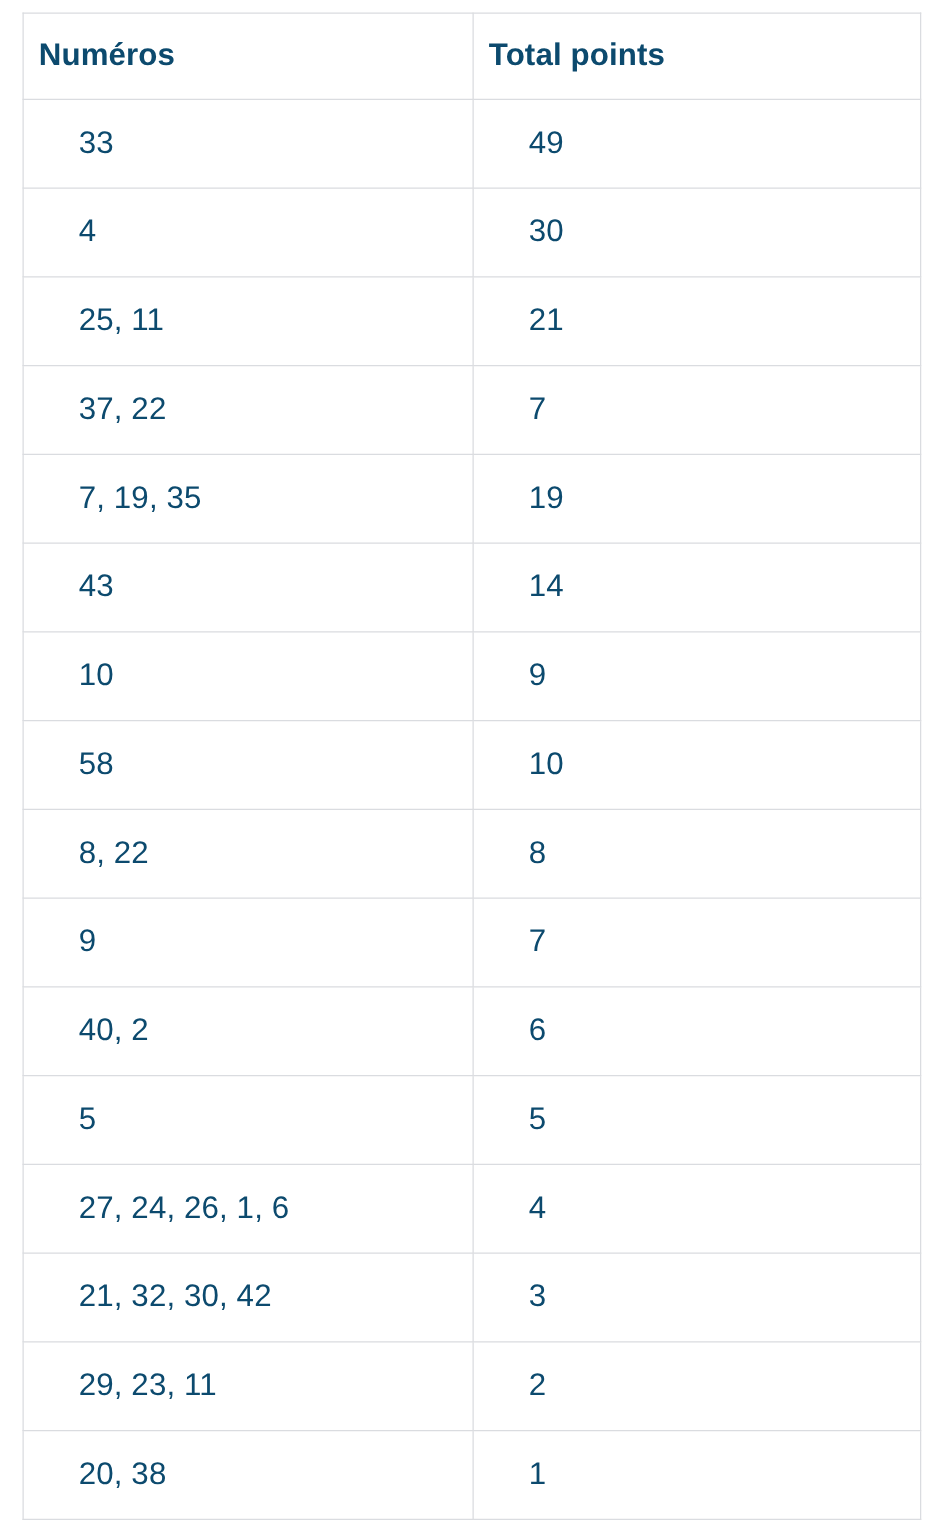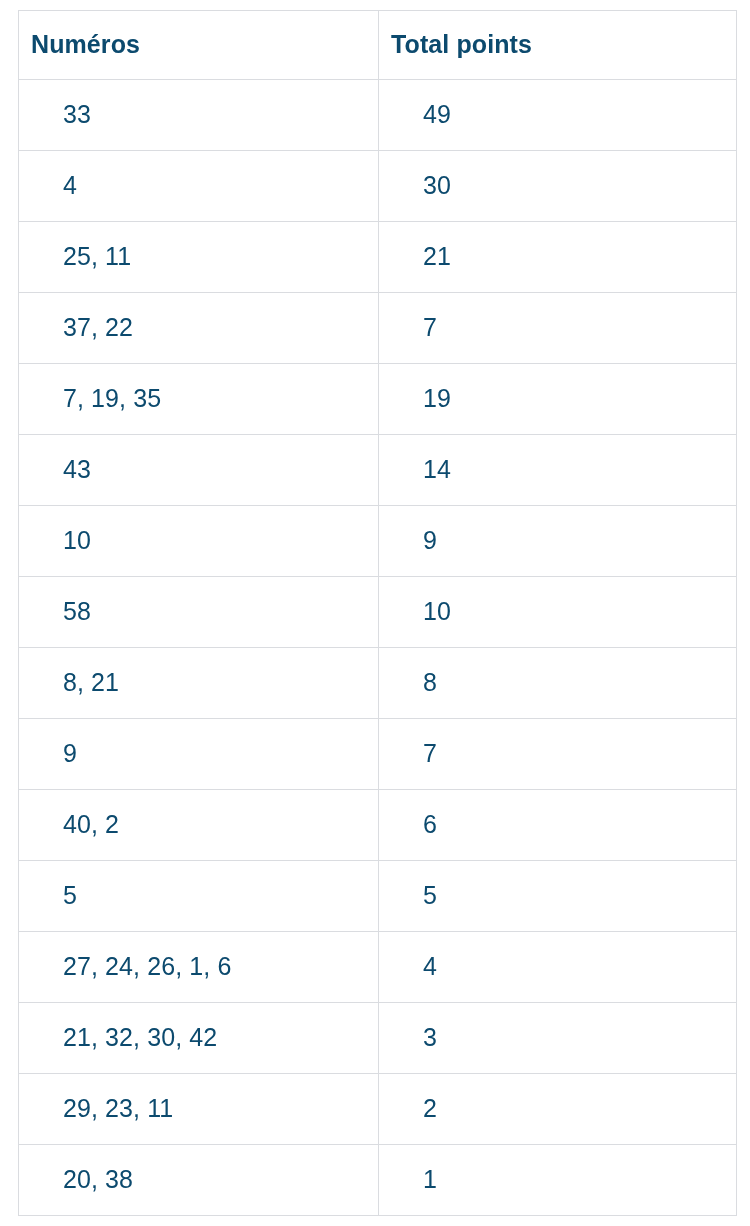--- a/index.html
+++ b/index.html
@@ -101,21 +101,21 @@
           </tr>
           <tr>
             <td>10</td>
             <td>9</td>
           </tr>
           <tr>
             <td>58</td>
             <td>10</td>
           </tr>
           <tr>
-            <td>8, 21</td>
+            <td>8, 22</td>
             <td>8</td>
           </tr>
           <tr>
             <td>9</td>
             <td>7</td>
           </tr>
           <tr>
             <td>40, 2</td>
             <td>6</td>
           </tr>

